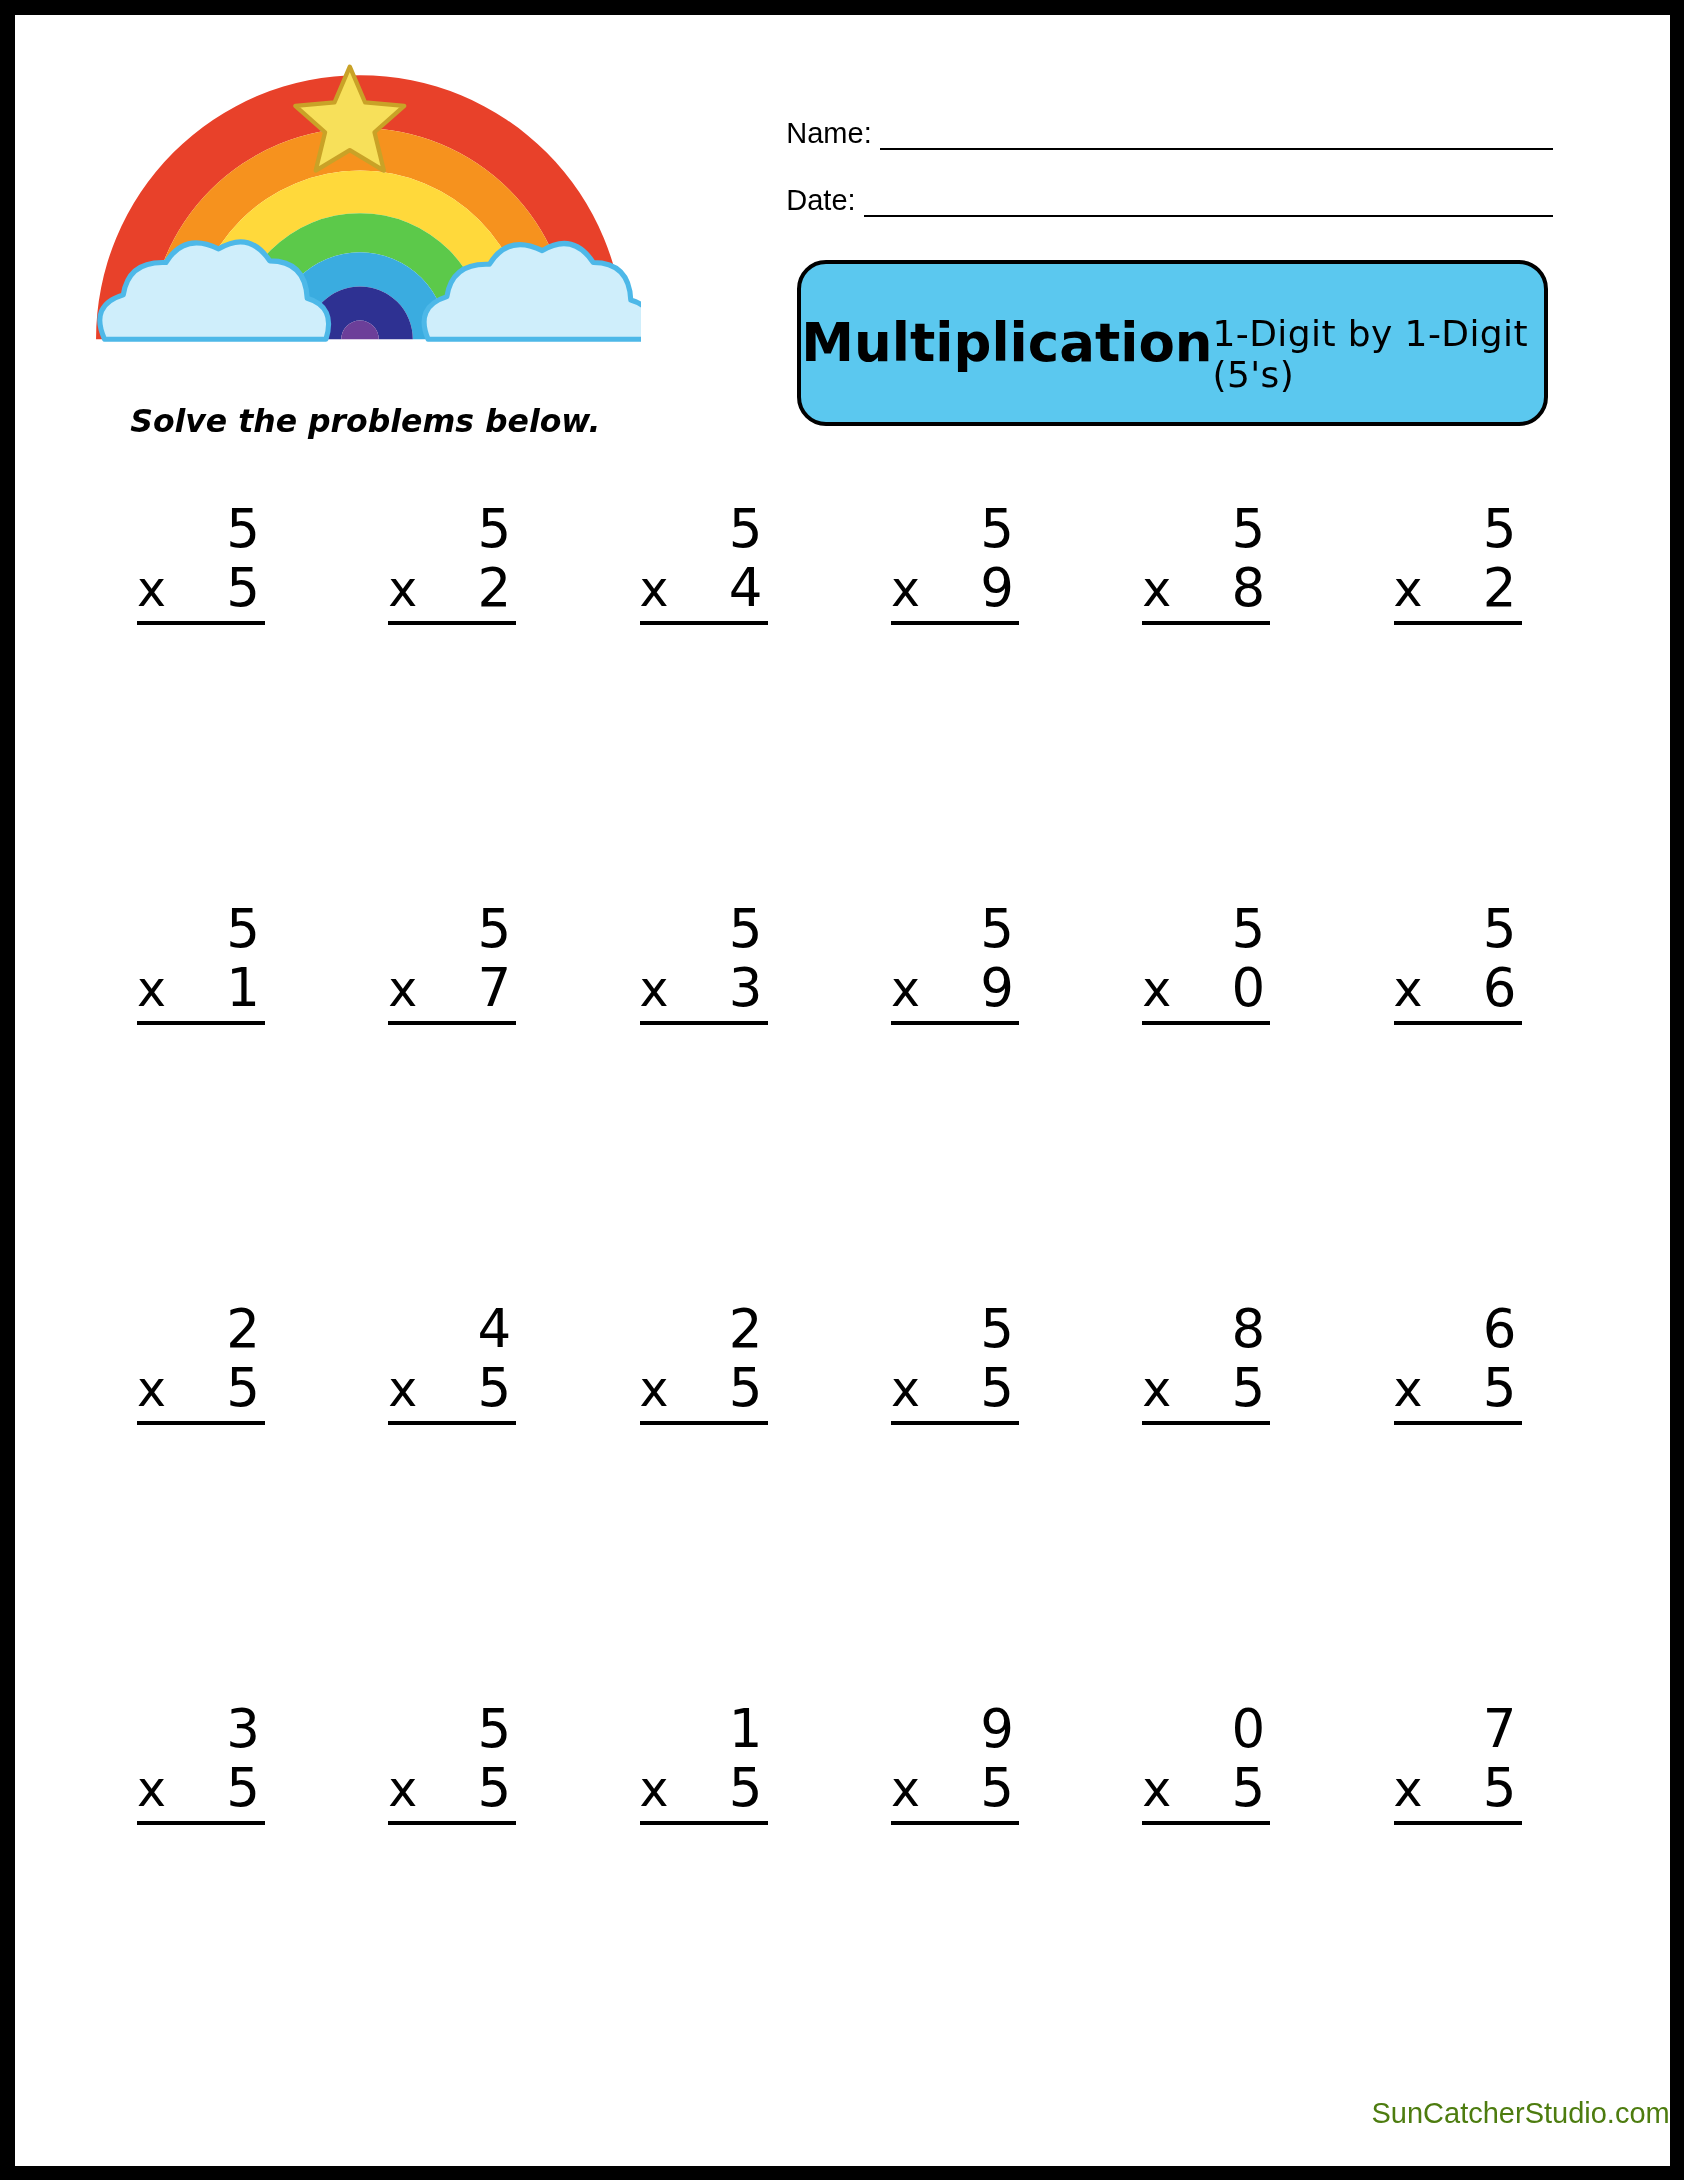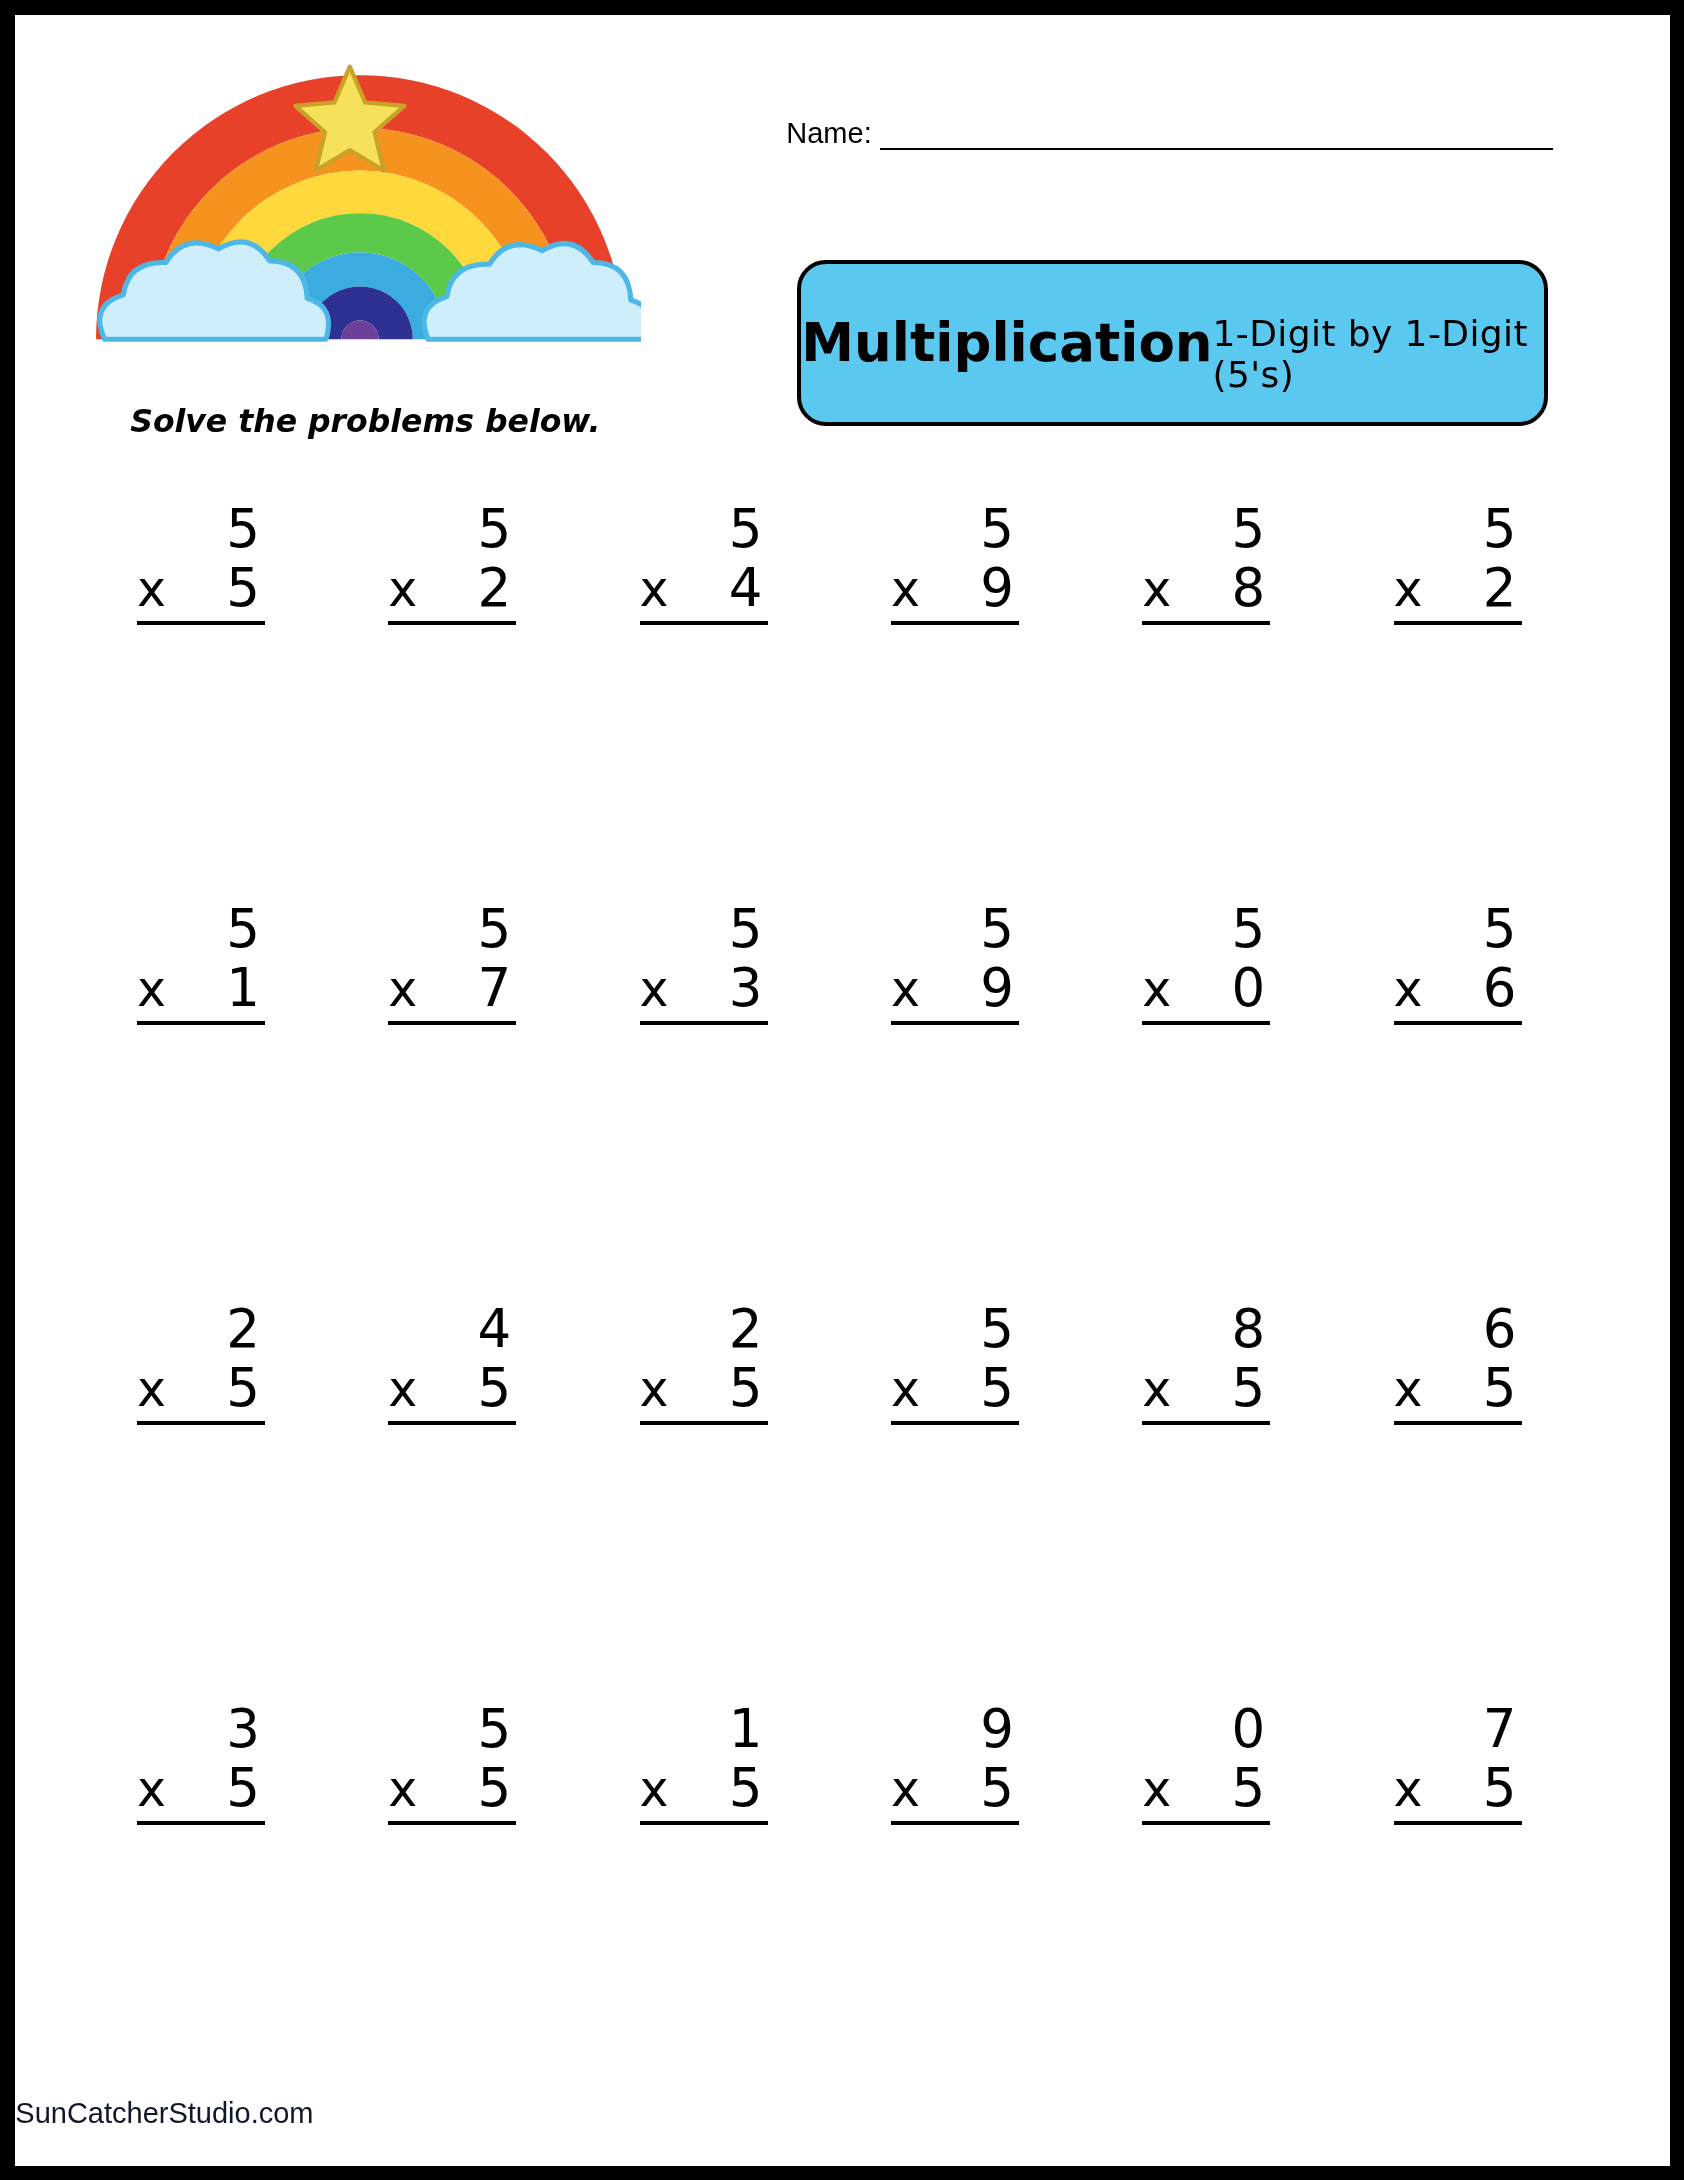--- a/index.html
+++ b/index.html
@@ -155,23 +155,23 @@
     font-family: "DejaVu Sans", sans-serif;
     color: #000;
   }
 
   
   .footer {
     position: absolute;
     left: 0;
     bottom: 36px;
     width: 100%;
-    text-align: left;
+    text-align: right;
     font-size: 29px;
-    color: #0f172a;
+    color: #4d7c0f;
     font-family: "Liberation Sans", sans-serif;
   }
 </style>
 </head>
 <body>
 
 <div class="page">
   <div class="sheet">
 
     <div class="header">
@@ -202,20 +202,24 @@
         </svg>
       </div>
 
       <div class="solve-text">Solve the problems below.</div>
 
       <div class="name-date">
         <div class="field-row">
           <span class="field-label">Name:</span>
           <span class="field-line"></span>
         </div>
+        <div class="field-row">
+          <span class="field-label">Date:</span>
+          <span class="field-line"></span>
+        </div>
       </div>
 
       <div class="title-box">
         <div class="title-main">Multiplication</div>
         <div class="title-sub">1-Digit by 1-Digit   (5's)</div>
       </div>
     </div>
 
     <div class="grid">
         <div class="problem">

